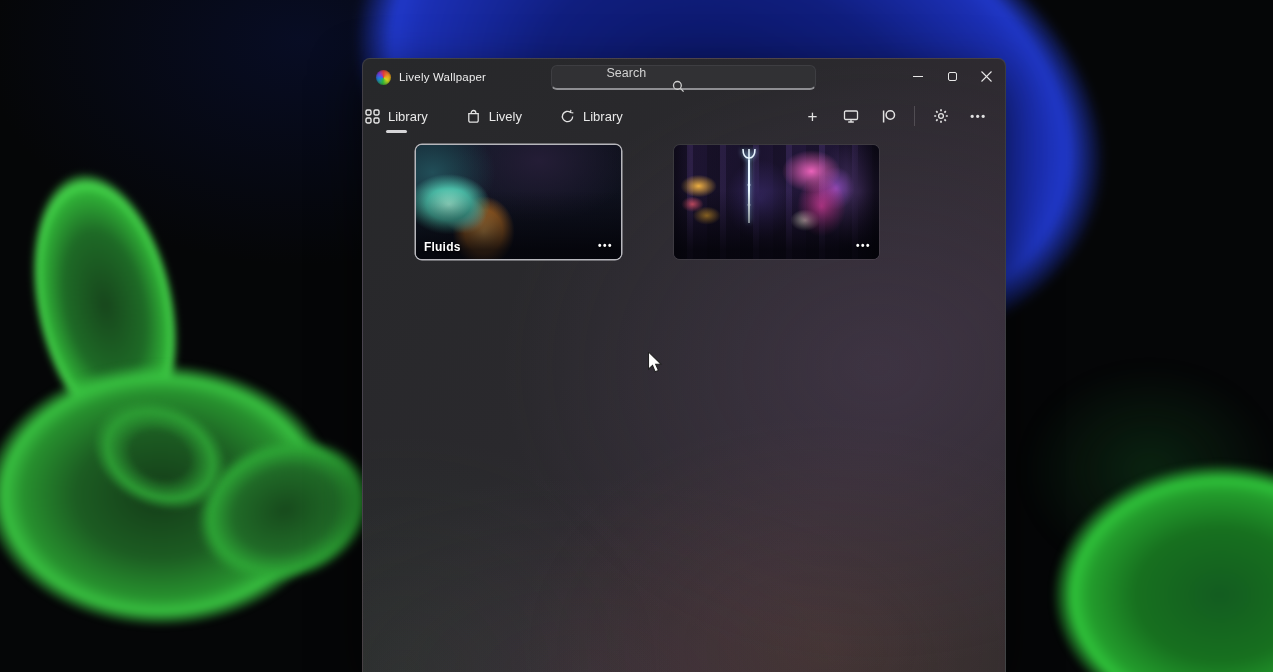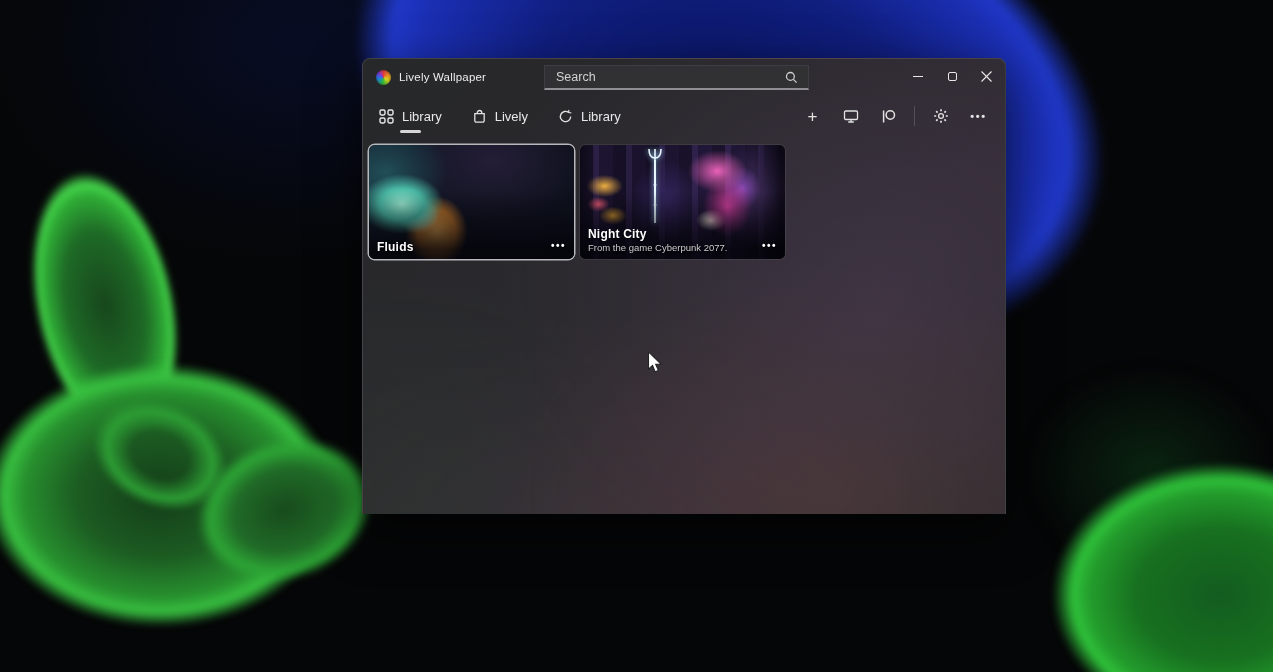--- a/index.html
+++ b/index.html
@@ -26,69 +26,69 @@
   .green-inner-curl { left:60px; top:380px; width:200px; height:150px; transform:rotate(24deg);
       background: radial-gradient(closest-side, rgba(20,60,20,0) 30%, #2c9c33 55%, rgba(20,60,20,0) 70%);
       filter:blur(2px); }
   .green-right { left:1010px; top:430px; width:420px; height:330px;
       background: radial-gradient(closest-side, #135c20 0%, #17701f 40%, #239c2c 62%, #2fc23a 70%, rgba(8,40,12,0) 80%);
       filter:blur(3px); }
   .green-right-glow { left:980px; top:330px; width:340px; height:280px;
       background: radial-gradient(closest-side, rgba(20,90,35,.35), transparent 75%); filter:blur(8px); }
 
   
-  .window { position:absolute; left:362px; top:58px; width:644px; height:456px;
+  .window { position:absolute; left:362px; top:58px; width:644px; height:614px;
       border-radius:8px 8px 0 0; overflow:hidden;
       border:1px solid rgba(120,120,130,.25); border-bottom:none;
       box-shadow:0 16px 50px rgba(0,0,0,.6);
       background:
         radial-gradient(520px 420px at 80% 50%, rgba(96,74,108,.28), transparent 72%),
         radial-gradient(430px 320px at 72% 96%, rgba(130,85,58,.22), transparent 72%),
         radial-gradient(380px 330px at 6% 100%, rgba(42,88,48,.14), transparent 72%),
         radial-gradient(500px 260px at 35% 100%, rgba(110,70,95,.15), transparent 75%),
         linear-gradient(128deg, #27282a 0%, #2a292d 40%, #312b33 72%, #2e2a2e 100%); }
 
   
   .titlebar { position:relative; height:36px; display:flex; align-items:center; }
   .app-id { display:flex; align-items:center; gap:8px; padding-left:13px; }
   .app-logo { width:15px; height:15px; border-radius:50%;
       background: conic-gradient(#e23c3c, #e8a21f 22%, #cfd61f 35%, #2fb83a 52%, #1f7ee0 72%, #7a3ce0 86%, #e23c3c);
       box-shadow: inset 0 0 3px rgba(0,0,0,.55); }
   .app-title { font-size:11.5px; color:#ededed; letter-spacing:.2px; }
-  .searchbox { position:absolute; left:181px; top:6px; width:265px; height:25px;
+  .searchbox { position:absolute; left:188px; top:6px; width:265px; height:25px;
       background:#313134; border:1px solid #3e3e42; border-bottom:2px solid #8f8f93;
-      border-radius:0; display:flex; align-items:center; }
+      border-radius:6px; display:flex; align-items:center;flex-direction:column; }
   .searchbox input { flex:1; background:transparent; border:none; outline:none;
       color:#e6e6e6; font-size:12.5px; padding:0 4px 0 11px; font-family:"Liberation Sans",sans-serif; }
   .searchbox input::placeholder { color:#d2d2d2; }
   .search-glyph { margin-right:10px; display:flex; }
   .win-controls { position:absolute; right:2px; top:0; height:36px; display:flex; }
   .win-btn { width:34px; height:34px; display:flex; align-items:center; justify-content:center;
       color:#e8e8e8; cursor:default; }
   .min-glyph { width:10px; height:1px; background:#e8e8e8; display:block; }
   .max-glyph { width:9px; height:9px; border:1.2px solid #e8e8e8; border-radius:2px; display:block; }
 
   
   .navrow { position:relative; height:42px; display:flex; align-items:center; }
-  .tabs { display:flex; align-items:flex-start; padding-left:14px; gap:26px; }
+  .tabs { display:flex; align-items:flex-start; gap:34px; }
   .tab { position:relative; display:flex; align-items:center; gap:8px; color:#e8e8e8;
       font-size:13px; padding:4px 2px; cursor:default; }
   .tab svg { display:block; }
   .tab-underline { position:absolute; left:23px; bottom:-5px; width:21px; height:3px;
       border-radius:2px; background:#d6d6d8; }
   .actionbar { position:absolute; right:10px; top:0; height:42px; display:flex; align-items:center; gap:5px; }
   .act-btn { width:33px; height:30px; display:flex; align-items:center; justify-content:center;
       color:#e2e2e2; border-radius:4px; }
   .plus-glyph { font-size:17px; font-weight:300; line-height:1; }
   .ellipsis-glyph { font-size:11px; letter-spacing:1.6px; font-weight:bold; }
   .vdivider { width:1px; height:20px; background:rgba(255,255,255,.16); margin:0 4px; }
 
   
   .cardrow { display:flex; gap:6px; padding:8px 6px 0 6px; }
-  .card { position:relative; width:205px; height:114px; border-radius:6px; overflow:hidden; }
+  .card { position:relative; width:205px; height:114px; border-radius:6px; overflow:hidden;margin-left:47px; }
   .card.selected { box-shadow:0 0 0 1.5px rgba(208,208,214,.85); }
   .card.plain { box-shadow:0 0 0 1px rgba(255,255,255,.07); }
   .thumb { position:absolute; inset:0; }
   .thumb-fluids { background:
       radial-gradient(58px 42px at 16% 52%, #9ef0d6 0%, #49b8a4 38%, rgba(24,70,80,0) 72%),
       radial-gradient(30px 26px at 24% 62%, #bff5e2 0%, rgba(80,190,170,0) 70%),
       radial-gradient(42px 48px at 33% 76%, #e8a852 0%, #b06c28 45%, rgba(70,35,12,0) 74%),
       radial-gradient(90px 70px at 8% 24%, #214e58 0%, rgba(20,50,60,0) 70%),
       radial-gradient(130px 85px at 60% 14%, #241d36 0%, rgba(20,16,40,0) 72%),
       radial-gradient(170px 120px at 76% 62%, #0f1220 0%, rgba(10,12,24,0) 85%),
@@ -245,24 +245,20 @@
       <div class="thumb thumb-city"></div>
       <div class="city-right-shade"></div>
       <svg class="trident" width="22" height="80" viewBox="0 0 22 80" fill="none" stroke="#e8f6ff" stroke-width="1.6">
         <path d="M5 2 q0 9 6 9 q6 0 6 -9"></path>
         <line x1="11" y1="2" x2="11" y2="13"></line>
         <line x1="11" y1="13" x2="11" y2="76" stroke-width="2"></line>
         <circle cx="11" cy="38" r="1.4" fill="#e8f6ff" stroke="none"></circle>
         <circle cx="11" cy="58" r="1.4" fill="#e8f6ff" stroke="none"></circle>
       </svg>
       <div class="thumb-shade"></div>
-      <div class="card-text">
-        <div class="card-title">Night City</div>
-        <div class="card-desc">From the game Cyberpunk 2077.</div>
-      </div>
       <div class="card-menu">•••</div>
     </div>
 
   </div>
 </div>
 
 <svg class="cursor" width="18" height="22" viewBox="0 0 12 17">
   <polygon points="1,0 1,13.2 4.1,10.4 6.1,15.3 8.6,14.2 6.5,9.5 10.6,9.3" fill="#ffffff" stroke="#222" stroke-width="0.8"></polygon>
 </svg>
 

